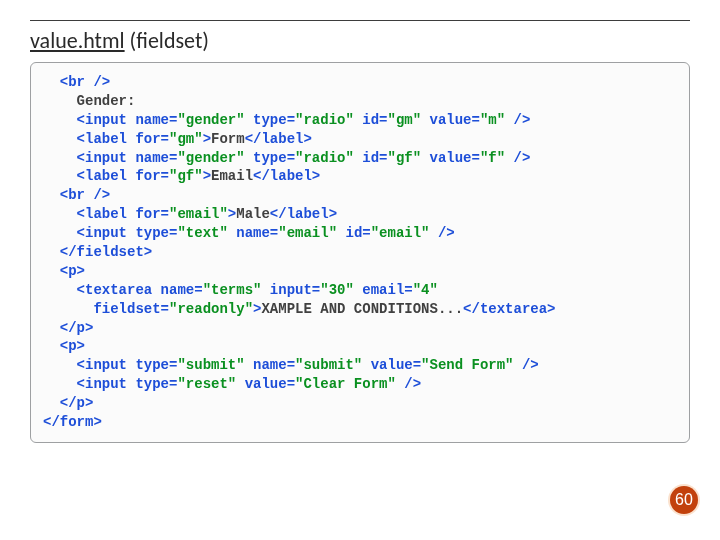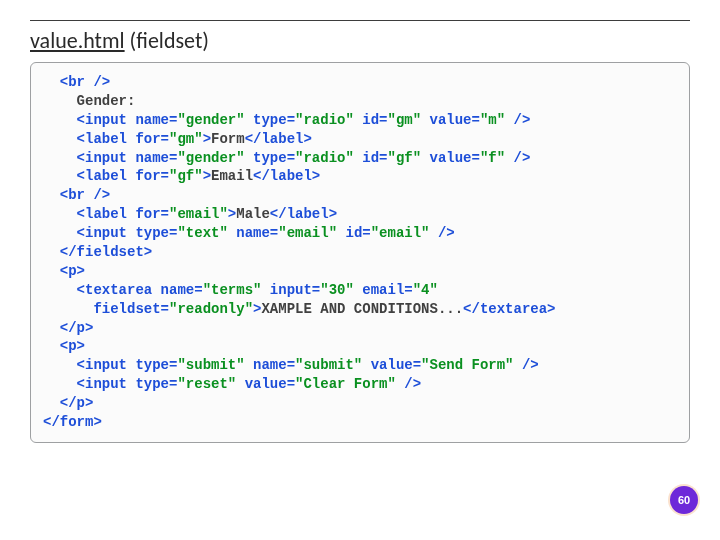--- a/index.html
+++ b/index.html
@@ -63,28 +63,27 @@
   .kw { color: #1d4ed8; text-align: right; }   
   .str { color: #0a9020; }  
   .plain { color: #404040; }
   .page-num {
     position: absolute;
     right: 22px;
     bottom: 26px;
     width: 28px;
     height: 28px;
     border-radius: 50%;
-    background: #6d28d9;
+    background: #c2410c;
     color: #fff;
-    font-size: 11px;
+    font-size: 16px;
     display: flex;
     align-items: center;
     justify-content: center;
     box-shadow: 0 0 0 2px rgba(240,138,61,.25);
-    font-weight: bold;
   }
 </style>
 </head>
 <body>
 
 <div class="slide">
 
   <div class="rule"></div>
 
   <div class="subtitle">

